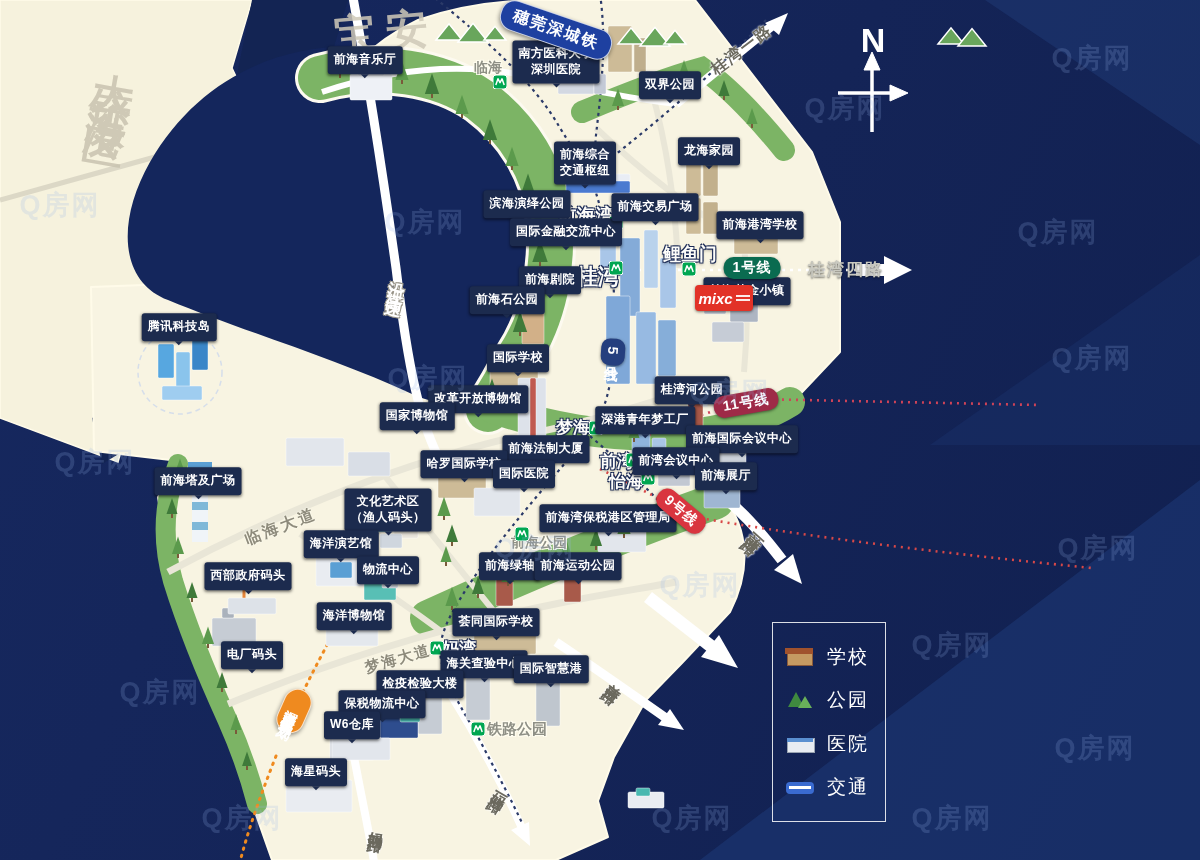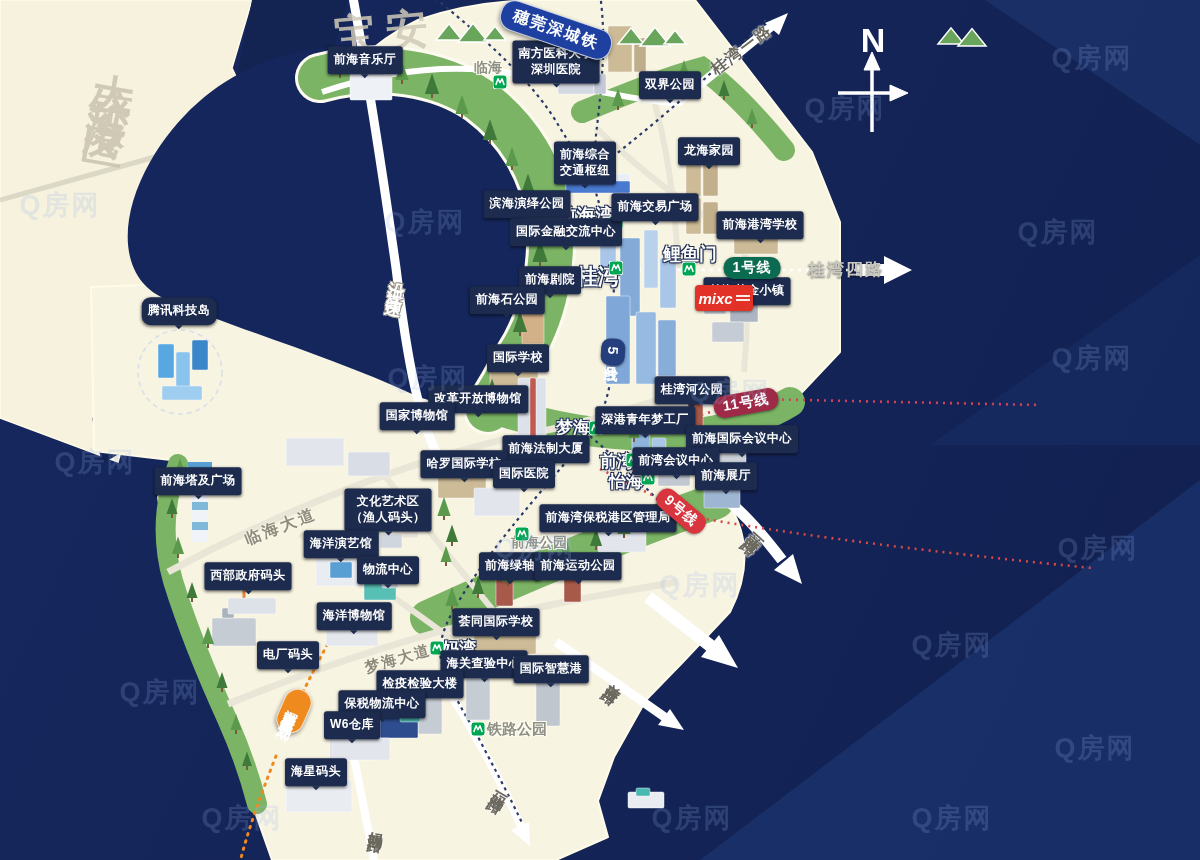--- a/index.html
+++ b/index.html
@@ -336,20 +336,38 @@
   <div class="mixc" style="left:688px;top:298px;margin-left:36px;">
     <span class="logo">mixc</span>
     <span class="tl">
           <i></i>
           <i></i>
         </span>
   </div>
 
   <div id="compassN" style="left:873px;top:40px;">N</div>
 
+  <div id="legend">
+    <div class="lrow">
+      <span class="lic school"></span>
+      <span class="llabel">学校</span>
+    </div>
+    <div class="lrow">
+      <span class="lic park"></span>
+      <span class="llabel">公园</span>
+    </div>
+    <div class="lrow">
+      <span class="lic hospital"></span>
+      <span class="llabel">医院</span>
+    </div>
+    <div class="lrow">
+      <span class="lic transit"></span>
+      <span class="llabel">交通</span>
+    </div>
+  </div>
 <div class="wm" style="left: 60px; top: 205px;">Q房网</div>
       <div class="wm" style="left: 425px; top: 222px;">Q房网</div>
       <div class="wm" style="left: 845px; top: 108px;">Q房网</div>
       <div class="wm" style="left: 1092px; top: 58px;">Q房网</div>
       <div class="wm" style="left: 1058px; top: 232px;">Q房网</div>
       <div class="wm" style="left: 428px; top: 378px;">Q房网</div>
       <div class="wm" style="left: 95px; top: 462px;">Q房网</div>
       <div class="wm" style="left: 730px; top: 392px;">Q房网</div>
       <div class="wm" style="left: 1092px; top: 358px;">Q房网</div>
       <div class="wm" style="left: 535px; top: 548px;">Q房网</div>
@@ -471,21 +489,21 @@
       <div class="poi" style="left: 709px; top: 151px;">龙海家园</div>
       <div class="poi" style="left: 585px; top: 163px;">前海综合
 交通枢纽</div>
       <div class="poi" style="left: 527px; top: 187px; margin-top: 17px;">滨海演绎公园</div>
       <div class="poi" style="left: 566px; top: 232px;">国际金融交流中心</div>
       <div class="poi" style="left: 655px; top: 207px;">前海交易广场</div>
       <div class="poi" style="left: 760px; top: 225px;">前海港湾学校</div>
       <div class="poi" style="left: 550px; top: 280px;">前海剧院</div>
       <div class="poi" style="left: 507px; top: 300px;">前海石公园</div>
       <div class="poi" style="left: 747px; top: 291px;">前海基金小镇</div>
-      <div class="poi" style="left: 179px; top: 311px; border-radius: 9px;">腾讯科技岛</div>
+      <div class="poi" style="left: 179px; top: 327px;">腾讯科技岛</div>
       <div class="poi" style="left: 518px; top: 358px;">国际学校</div>
       <div class="poi" style="left: 478px; top: 399px;">改革开放博物馆</div>
       <div class="poi" style="left: 417px; top: 416px;">国家博物馆</div>
       <div class="poi" style="left: 692px; top: 390px;">桂湾河公园</div>
       <div class="poi" style="left: 645px; top: 420px;">深港青年梦工厂</div>
       <div class="poi" style="left: 546px; top: 449px;">前海法制大厦</div>
       <div class="poi" style="left: 464px; top: 464px;">哈罗国际学校</div>
       <div class="poi" style="left: 524px; top: 474px;">国际医院</div>
       <div class="poi" style="left: 742px; top: 439px;">前海国际会议中心</div>
       <div class="poi" style="left: 676px; top: 461px;">前湾会议中心</div>
@@ -494,21 +512,21 @@
       <div class="poi" style="left: 388px; top: 510px;">文化艺术区
 （渔人码头）</div>
       <div class="poi" style="left: 608px; top: 518px;">前海湾保税港区管理局</div>
       <div class="poi" style="left: 341px; top: 544px;">海洋演艺馆</div>
       <div class="poi" style="left: 510px; top: 566px;">前海绿轴</div>
       <div class="poi" style="left: 578px; top: 566px;">前海运动公园</div>
       <div class="poi" style="left: 388px; top: 570px;">物流中心</div>
       <div class="poi" style="left: 248px; top: 576px;">西部政府码头</div>
       <div class="poi" style="left: 354px; top: 616px;">海洋博物馆</div>
       <div class="poi" style="left: 496px; top: 622px;">荟同国际学校</div>
-      <div class="poi" style="left: 252px; top: 655px; margin-left: 36px;">电厂码头</div>
+      <div class="poi" style="left: 252px; top: 655px;">电厂码头</div>
       <div class="poi" style="left: 484px; top: 664px;">海关查验中心</div>
       <div class="poi" style="left: 551px; top: 669px;">国际智慧港</div>
       <div class="poi" style="left: 420px; top: 684px; text-align: center;">检疫检验大楼</div>
       <div class="poi" style="left: 382px; top: 704px;">保税物流中心</div>
       <div class="poi" style="left: 352px; top: 725px;">W6仓库</div>
       <div class="poi" style="left: 316px; top: 772px;">海星码头</div>
     </div>
 </div>
 
 </body></html>

